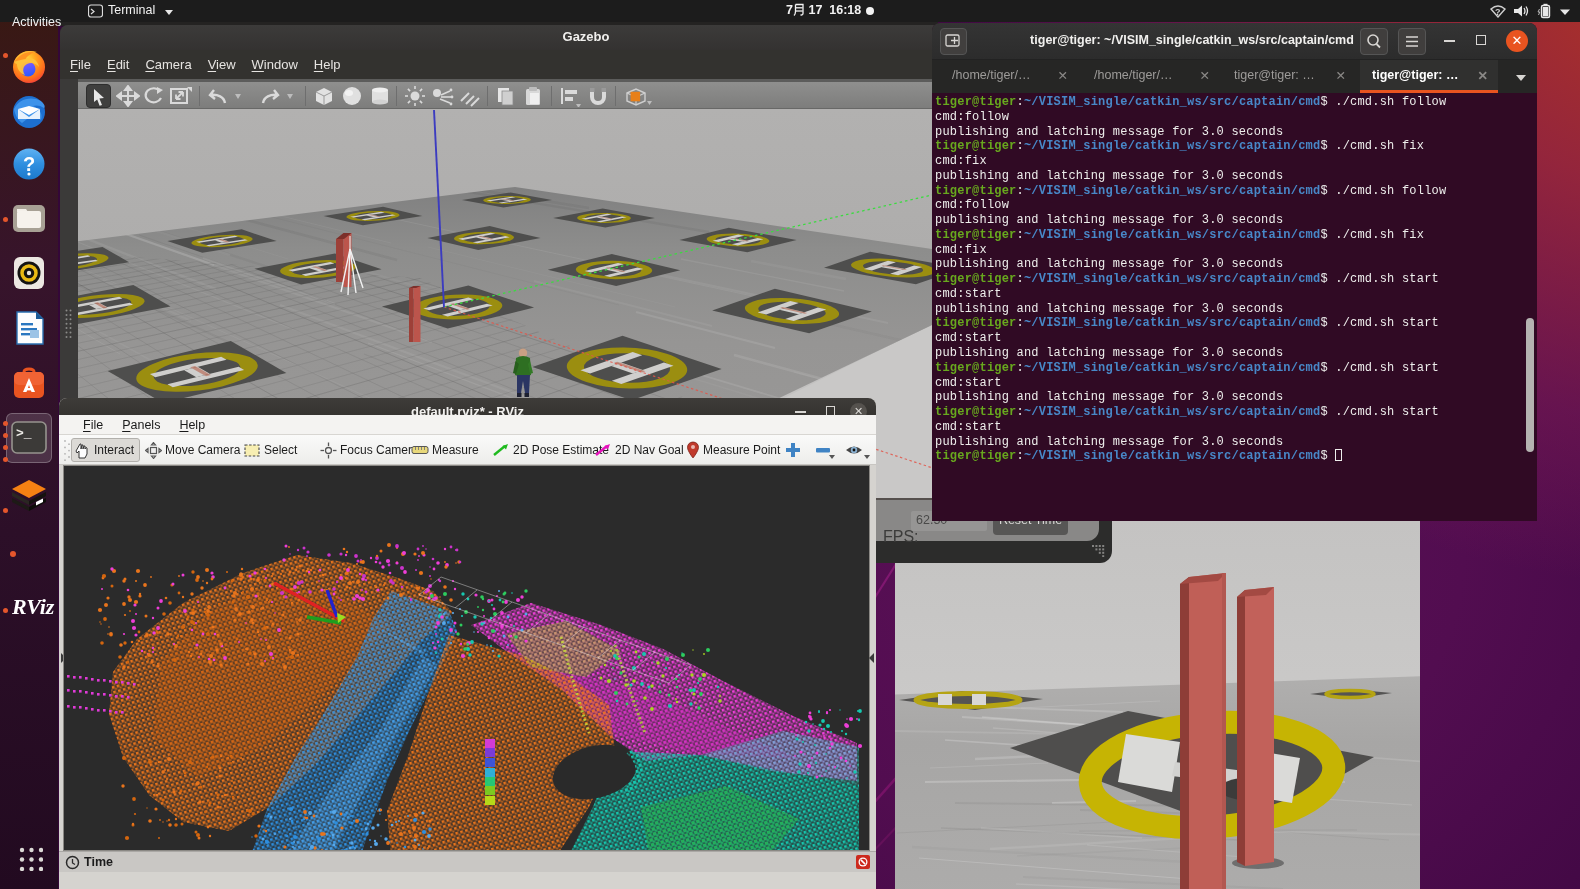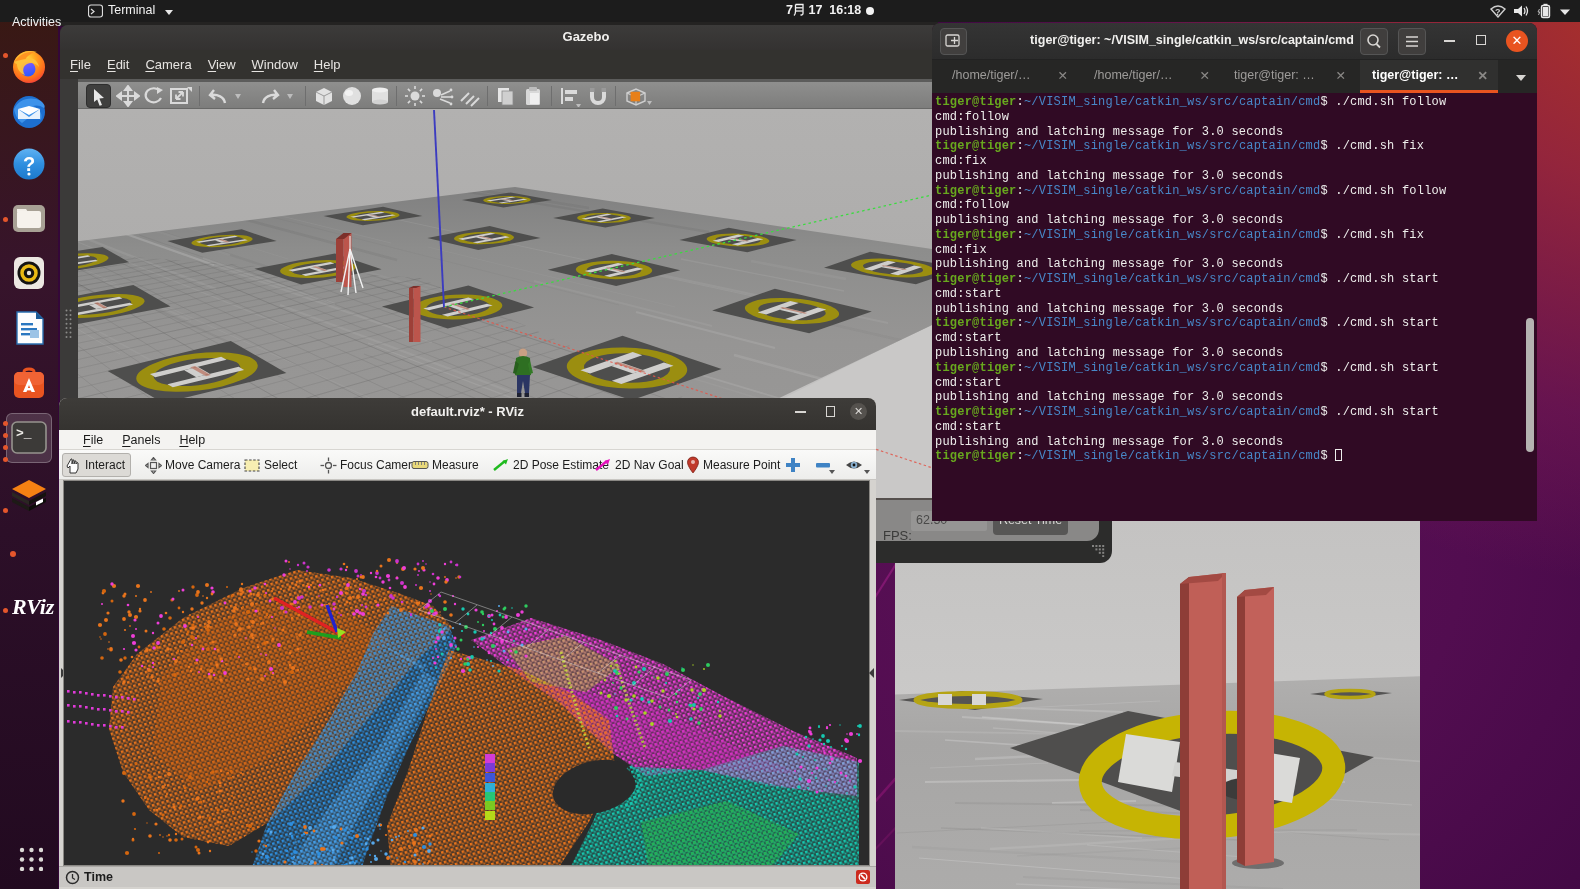--- a/index.html
+++ b/index.html
@@ -2,21 +2,21 @@
 <html><head><meta charset="utf-8"><style>
 *{margin:0;padding:0;box-sizing:border-box}
 html,body{width:1580px;height:889px;overflow:hidden;font-family:"Liberation Sans",sans-serif}
 body{position:relative;background:
  radial-gradient(ellipse 950px 820px at 107% -6%, rgba(190,58,32,0.95) 0%, rgba(168,44,58,0.8) 30%, rgba(135,30,85,0.45) 58%, rgba(0,0,0,0) 78%),
  radial-gradient(ellipse 850px 700px at 70% 62%, #5e115c 0%, #5c1158 0%, #520d50 42%, #440946 72%, #340738 100%);
 }
 .win{position:absolute}
 .tl{height:14.78px;white-space:pre}
 .tg{color:#68a81e;font-weight:bold}
-.tb{color:#4888c8;font-weight:normal}
+.tb{color:#4888c8;font-weight:bold}
 .tw{color:#eeeeec}
 .cursor{display:inline-block;width:7px;height:12px;border:1.4px solid #eeeeec;vertical-align:-2px}
 .gsep{position:absolute;top:4px;width:1px;height:20px;background:#9f9f9f;border-left:1px solid #6e6e6e}
 .gmenu span{margin-right:16px}
 .rbtn{position:absolute;top:3px;height:24px;display:flex;align-items:center;gap:3px;font-size:12px;color:#1c1c1c;padding-left:2px}
 .rbtn span{white-space:nowrap}
 .rbtn svg{flex-shrink:0}
 .dicon{position:absolute;left:10px;width:38px;height:38px}
 u{text-decoration:underline;text-underline-offset:2px}
 </style></head><body>
@@ -647,21 +647,21 @@
           <path d="M -6,9 Q 1,5 8,9 L 9,26 Q 1,29 -7,26 Z" fill="#2e6f22"></path>
           <path d="M -6.5,12 L -9,24 L -6,25 L -3,15 Z" fill="#275e1d"></path>
           <path d="M 8,12 L 11,24 L 8,25 L 6,15 Z" fill="#337a26"></path>
           <path d="M -5,26 L 8,26 L 7,44 L 3,44 L 1,32 L -1,44 L -5,44 Z" fill="#2b3563"></path>
           <rect x="-5" y="44" width="4.5" height="4" fill="#1d2030"></rect>
           <rect x="2.5" y="44" width="4.5" height="4" fill="#1d2030"></rect>
         </g>
       </svg>
     </div>
     <div style="position:absolute;left:2px;top:473px;width:1037px;height:43px;background:#898887;border-top:2px solid #55504d;border-radius:0 0 12px 0">
-      <div style="position:absolute;left:821px;top:28px;font-size:13px;color:#3b3b3a">FPS:</div>
+      <div style="position:absolute;left:821px;top:28px;font-size:16px;color:#3b3b3a">FPS:</div>
       <div style="position:absolute;left:849px;top:11px;width:76px;height:20px;background:#969594;border-radius:2px;font-size:12.5px;color:#4a4a49;padding:2px 5px">62.50</div>
       <div style="position:absolute;left:931px;top:6px;width:75px;height:29px;background:#575655;border-radius:4px;color:#dbdad8;font-size:12.5px;text-align:center;line-height:29px">Reset Time</div>
     </div>
     <svg style="position:absolute;left:1031px;top:519px" width="14" height="13">
       <rect x="1.0" y="1.0" width="2" height="2" fill="#8d8c8b" opacity="0.9"></rect>
       <rect x="4.4" y="1.0" width="2" height="2" fill="#8d8c8b" opacity="0.9"></rect>
       <rect x="7.8" y="1.0" width="2" height="2" fill="#8d8c8b" opacity="0.9"></rect>
       <rect x="11.2" y="1.0" width="2" height="2" fill="#8d8c8b" opacity="0.9"></rect>
       <rect x="1.0" y="4.4" width="2" height="2" fill="#8d8c8b" opacity="0"></rect>
       <rect x="4.4" y="4.4" width="2" height="2" fill="#8d8c8b" opacity="0.9"></rect>
@@ -745,38 +745,38 @@
       <div class="tl"><span class="tw">cmd:start</span></div>
       <div class="tl"><span class="tw">publishing and latching message for 3.0 seconds</span></div>
       <div class="tl"><span class="tg">tiger@tiger</span><span class="tw">:</span><span class="tb">~/VISIM_single/catkin_ws/src/captain/cmd</span><span class="tw">$ ./cmd.sh start</span></div>
       <div class="tl"><span class="tw">cmd:start</span></div>
       <div class="tl"><span class="tw">publishing and latching message for 3.0 seconds</span></div>
       <div class="tl"><span class="tg">tiger@tiger</span><span class="tw">:</span><span class="tb">~/VISIM_single/catkin_ws/src/captain/cmd</span><span class="tw">$ </span><span class="cursor"></span></div>
       <div style="position:absolute;right:3px;top:225px;width:8px;height:134px;background:#b5b3b1;border-radius:4px"></div>
     </div>
   </div>
 <div class="win" style="left:59px;top:398px;width:817px;height:491px;background:#d5d3cf;border-radius:8px 8px 0 0">
-    <div style="position:relative;height:32px;background:linear-gradient(#3e3c39,#353330);border-radius:8px 8px 0 0">
+    <div style="position:relative;height:17px;background:linear-gradient(#3e3c39,#353330);border-radius:8px 8px 0 0">
       <div style="position:absolute;left:50%;transform:translateX(-50%);top:6px;font-weight:bold;font-size:13px;color:#f2f1ef">default.rviz* - RViz</div>
       <div style="position:absolute;right:70px;top:13px;width:11px;height:2px;background:#d8d6d3"></div>
       <div style="position:absolute;right:41px;top:8px;width:9px;height:11px;border:1.5px solid #d8d6d3"></div>
       <div style="position:absolute;right:9px;top:5px;width:17px;height:17px;border-radius:50%;background:#55524e;color:#dddbd8;font-size:11px;text-align:center;line-height:16px">✕</div>
     </div>
     <div style="position:relative;height:20px;background:#f4f3f1;font-size:12.5px;color:#1a1a1a;padding-left:24px;line-height:20px;border-bottom:1px solid #d8d6d2"><span style="margin-right:19px"><u>F</u>ile</span><span style="margin-right:19px"><u>P</u>anels</span><span><u>H</u>elp</span></div>
     <div style="position:relative;height:30px;background:linear-gradient(#fafaf9,#ededeb);border-bottom:1px solid #c8c6c2">
       <div style="position:absolute;left:4px;top:3px;width:8px;height:24px;opacity:0.5"><svg width="8" height="24">
           <circle cx="2" cy="3.0" r="0.9" fill="#777"></circle>
           <circle cx="6" cy="6.2" r="0.9" fill="#777"></circle>
           <circle cx="2" cy="9.4" r="0.9" fill="#777"></circle>
           <circle cx="6" cy="12.600000000000001" r="0.9" fill="#777"></circle>
           <circle cx="2" cy="15.8" r="0.9" fill="#777"></circle>
           <circle cx="6" cy="19.0" r="0.9" fill="#777"></circle>
           <circle cx="2" cy="22.200000000000003" r="0.9" fill="#777"></circle>
         </svg></div>
-      <div class="rbtn" style="left:3px;width:69px;background:#dcdad6;border:1px solid #b2b0ac;border-radius:3px">
+      <div class="rbtn" style="left:12px;width:69px;background:#dcdad6;border:1px solid #b2b0ac;border-radius:3px">
         <svg width="17" height="18" viewBox="0 0 17 18">
           <path d="M5,17 L5,10 L3,12 L2,10 L6,3 L7,3 L7,8 L8,4 L9,4 L9,8 L10,5 L11,5 L11,8 L12,6.5 L13,7 L13,13 L11,17 Z" fill="#fdfdfd" stroke="#333" stroke-width="1"></path>
         </svg>
         <span>Interact</span>
       </div>
       <div class="rbtn" style="left:84px;width:90px">
         <svg width="17" height="17" viewBox="0 0 17 17">
           <g stroke="#555" stroke-width="1.2" fill="#ddd">
             <rect x="5.5" y="5.5" width="6" height="6" fill="#eee"></rect>
             <path d="M8.5,0.5 l2,2.5 h-4z"></path>

